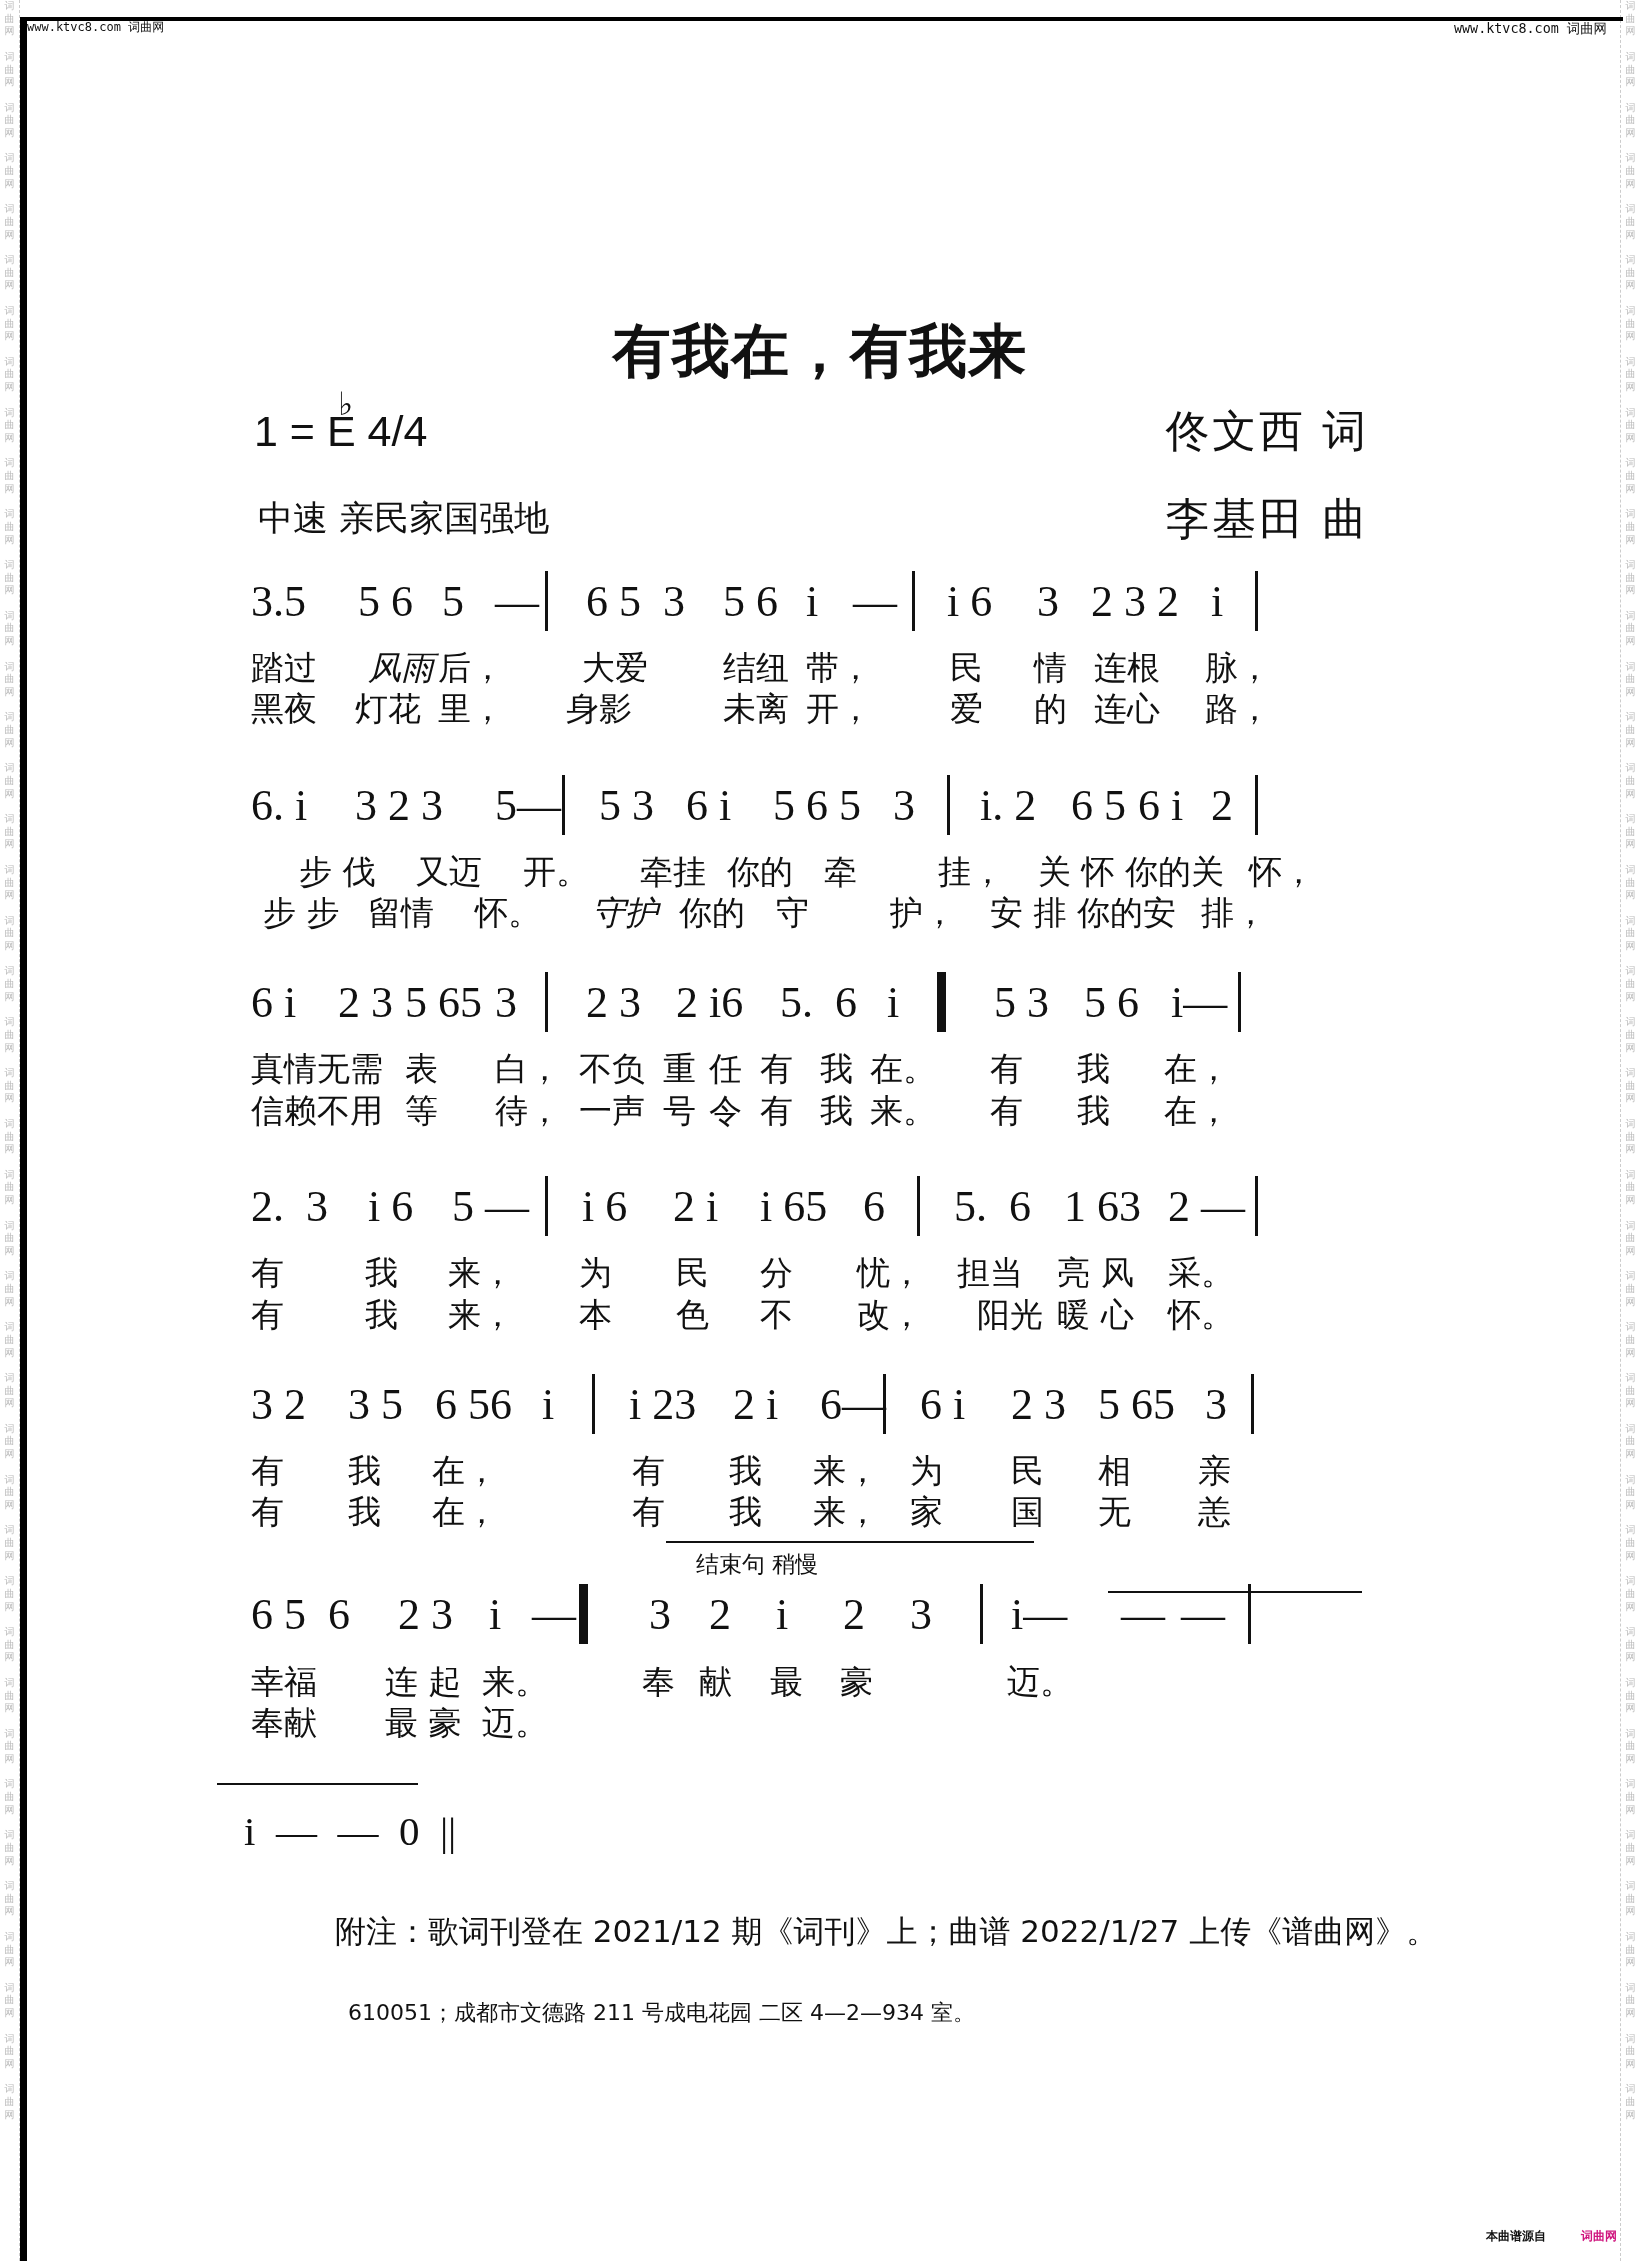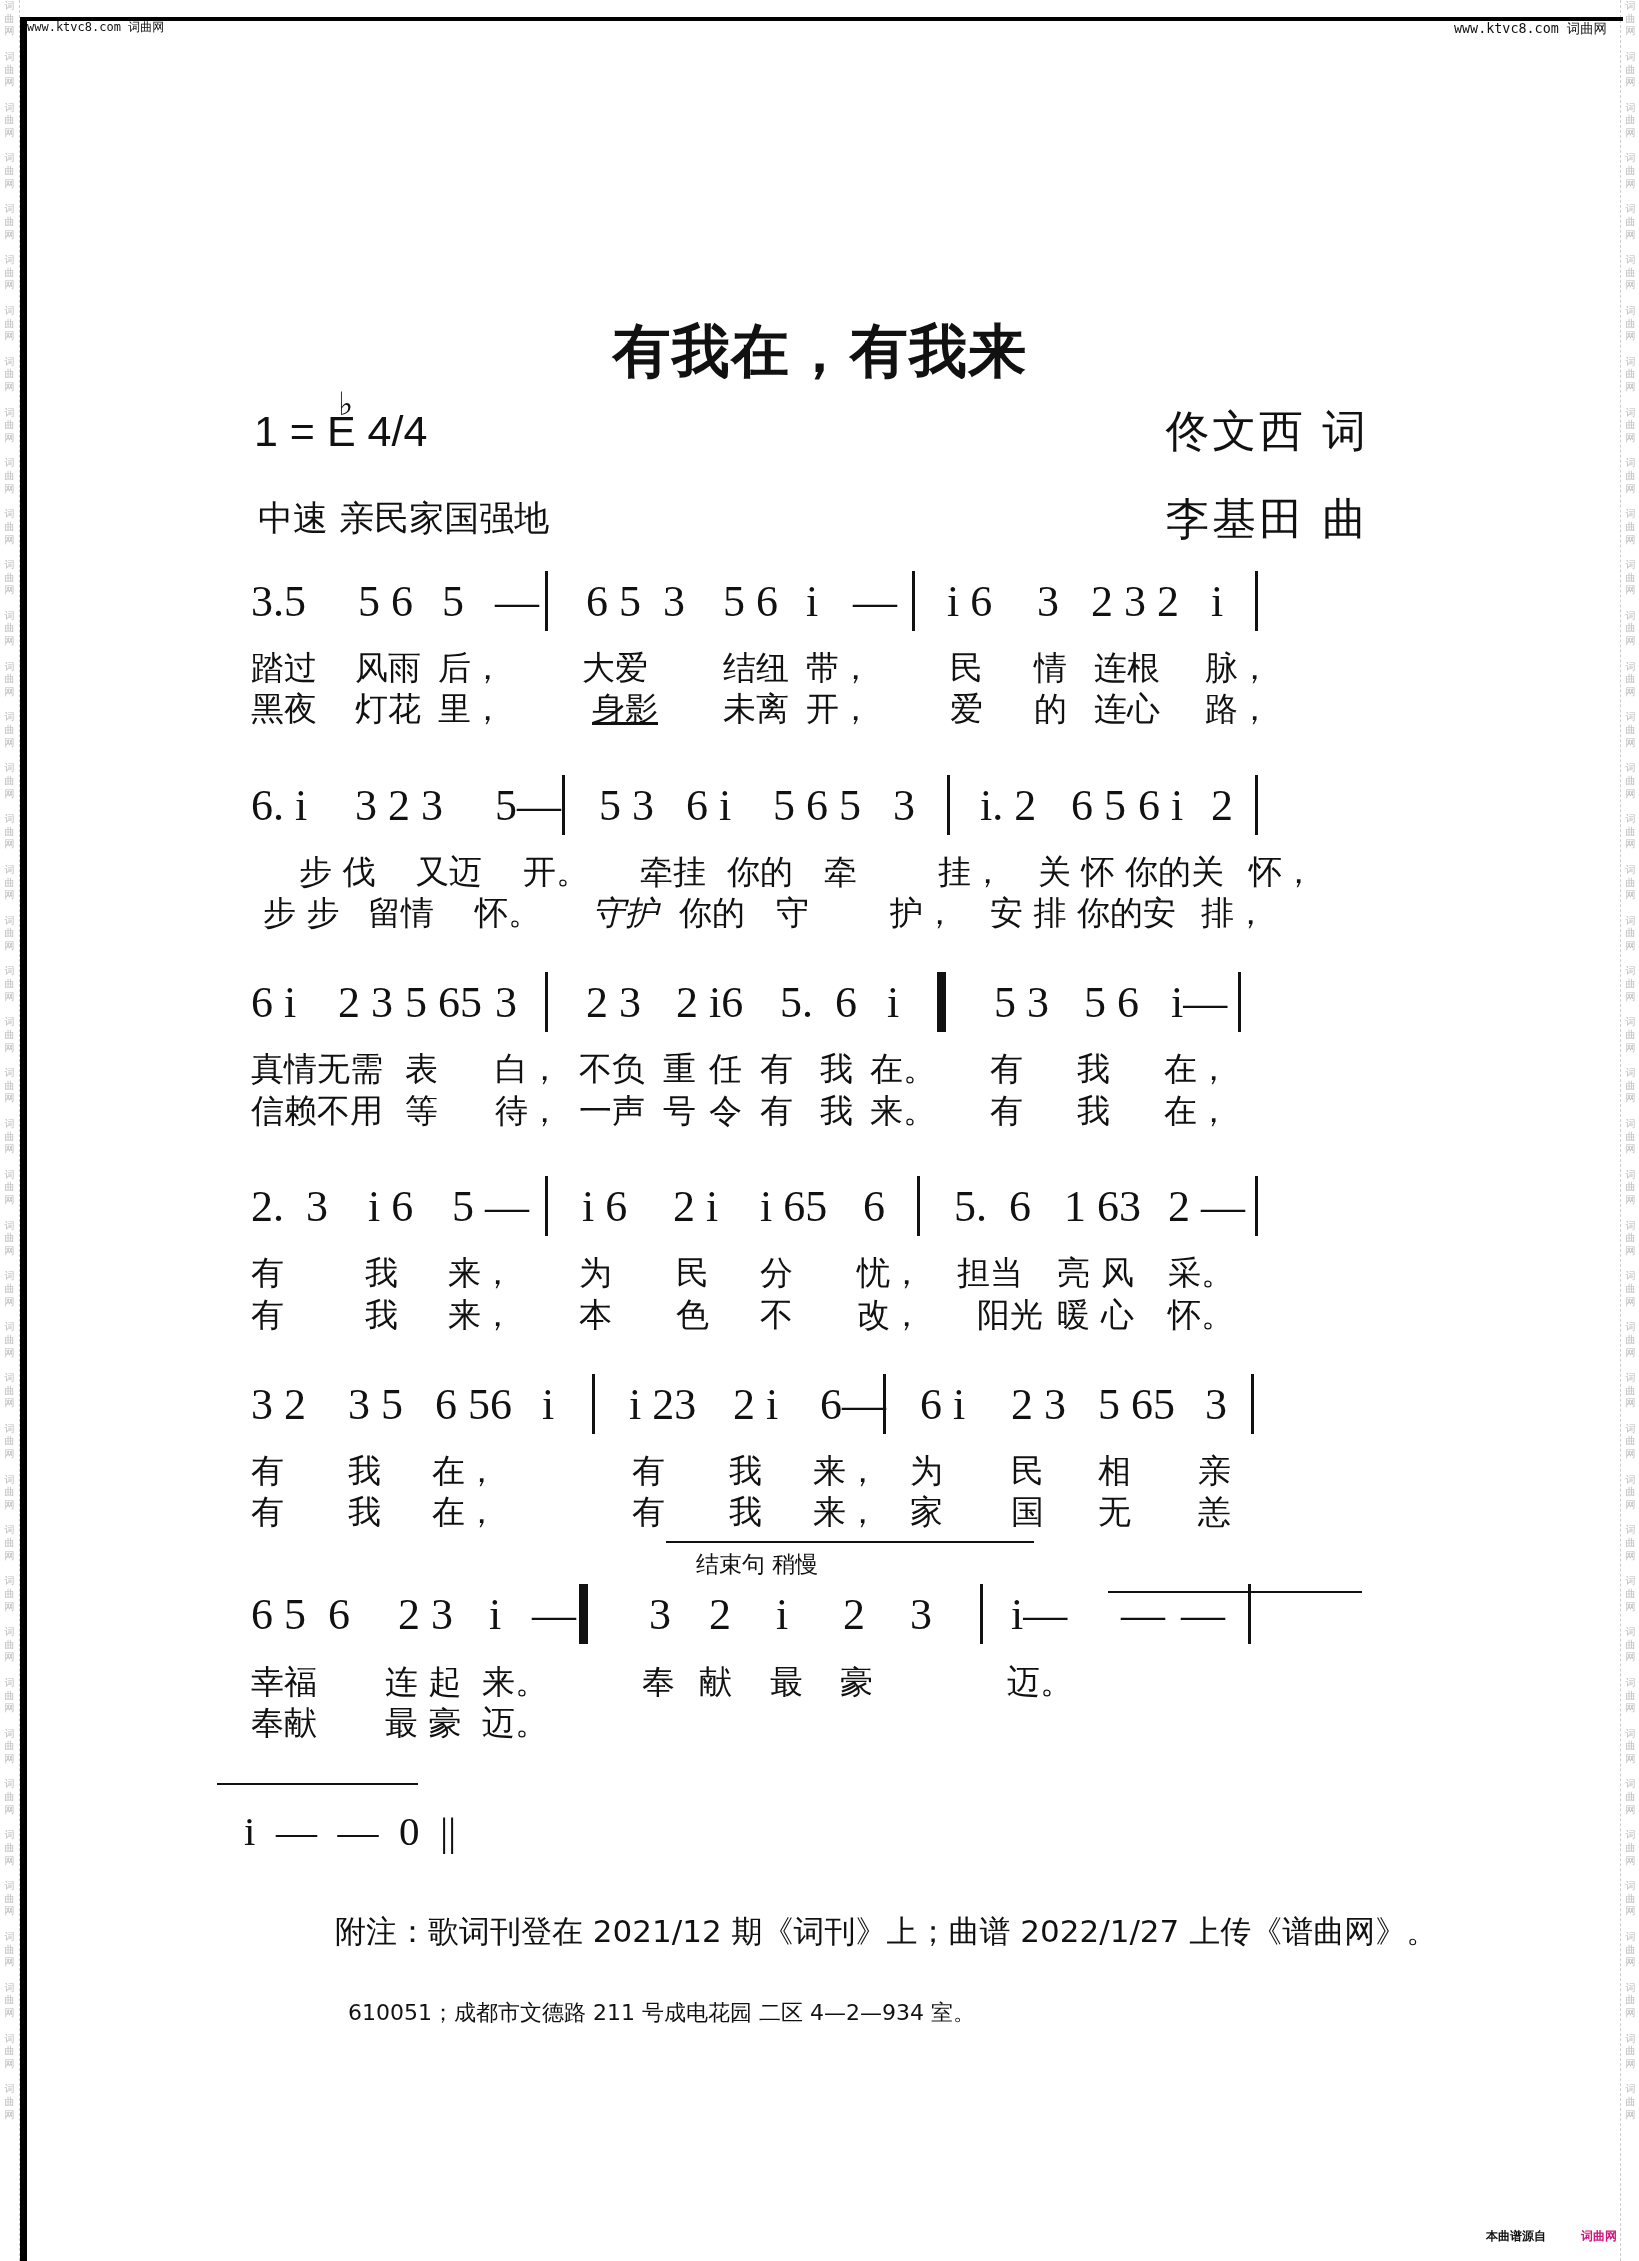--- a/index.html
+++ b/index.html
@@ -396,35 +396,35 @@
       <span class="tok" style="left: 602px;">—</span>
       <span class="bar" style="left: 661px;"></span>
       <span class="tok" style="left: 696px;">i 6</span>
       <span class="tok" style="left: 786px;">3</span>
       <span class="tok" style="left: 840px;">2 3 2</span>
       <span class="tok" style="left: 960px;">i</span>
       <span class="bar" style="left: 1004px;"></span>
     </div>
     <div class="lyr" style="top: 646px;">
       <span style="left: 0px;">踏过</span>
-      <span style="left: 104px;">风雨</span>
+      <span style="left: 117px; font-style: italic;">风雨</span>
       <span style="left: 187px;">后，</span>
       <span style="left: 331px;">大爱</span>
       <span style="left: 472px;">结纽</span>
       <span style="left: 555px;">带，</span>
       <span style="left: 699px;">民</span>
       <span style="left: 783px;">情</span>
       <span style="left: 843px;">连根</span>
       <span style="left: 954px;">脉，</span>
     </div>
     <div class="lyr" style="top: 687px;">
       <span style="left: 0px;">黑夜</span>
       <span style="left: 104px;">灯花</span>
       <span style="left: 187px;">里，</span>
-      <span style="left: 341px; text-decoration: underline;">身影</span>
+      <span style="left: 315px;">身影</span>
       <span style="left: 472px;">未离</span>
       <span style="left: 555px;">开，</span>
       <span style="left: 699px;">爱</span>
       <span style="left: 783px;">的</span>
       <span style="left: 843px;">连心</span>
       <span style="left: 954px;">路，</span>
     </div>
     <div class="row" style="top: 780px;">
       <span class="tok" style="left: 0px;">6. i</span>
       <span class="tok" style="left: 104px;">3 2 3</span>

